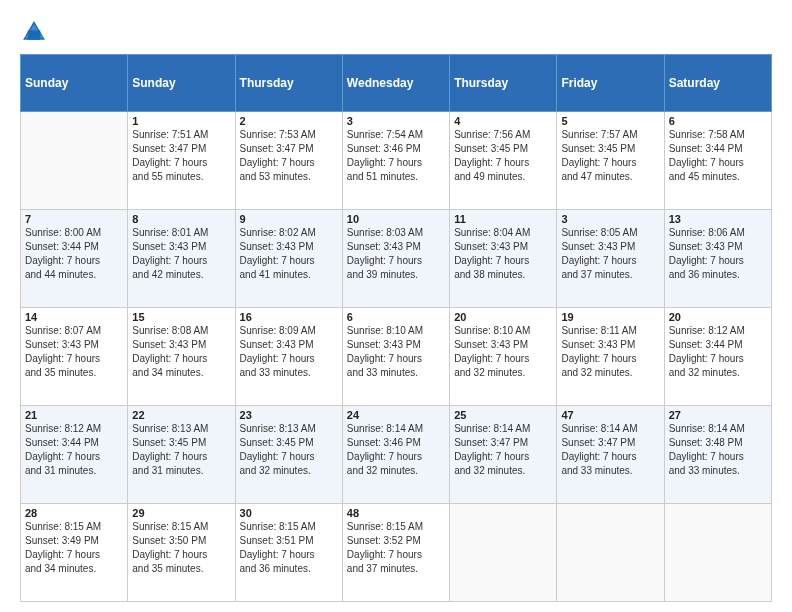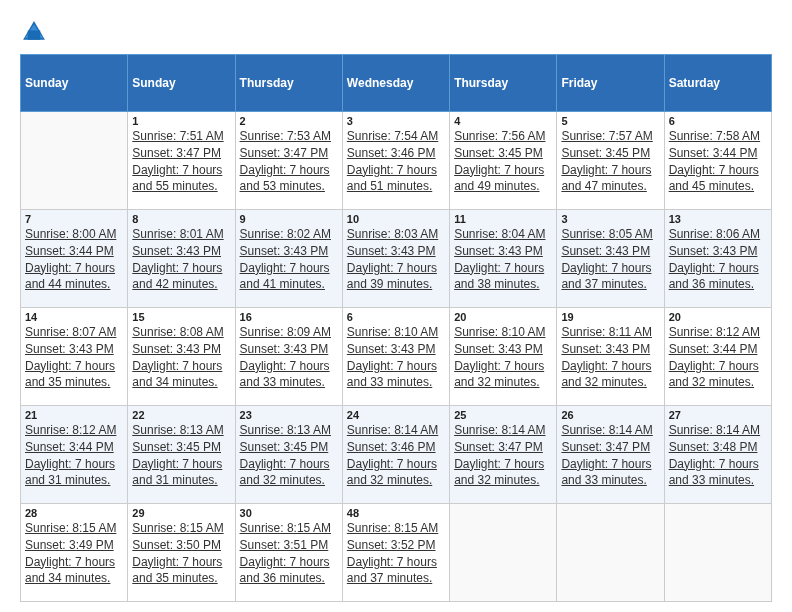--- a/index.html
+++ b/index.html
@@ -86,24 +86,23 @@
       height: 88px;
     }
     .day-num {
       font-size: 11px;
       font-weight: bold;
       color: #222;
       margin-bottom: 1px;
       display: block;
     }
     .day-info {
-      font-size: 12px;
+      font-size: 10px;
       color: #333;
       line-height: 1.4;
-      text-decoration: underline;
     }
     .empty-cell {
       background: #f9f9f9;
     }
     .row-alt td {
       background: #f0f5fb;
     }
   </style>
 </head>
 <body>
@@ -242,21 +241,21 @@
           </td>
           <td>
             <span class="day-num">24</span>
             <div class="day-info">Sunrise: 8:14 AM<br>Sunset: 3:46 PM<br>Daylight: 7 hours<br>and 32 minutes.</div>
           </td>
           <td>
             <span class="day-num">25</span>
             <div class="day-info">Sunrise: 8:14 AM<br>Sunset: 3:47 PM<br>Daylight: 7 hours<br>and 32 minutes.</div>
           </td>
           <td>
-            <span class="day-num">26</span>
+            <span class="day-num">47</span>
             <div class="day-info">Sunrise: 8:14 AM<br>Sunset: 3:47 PM<br>Daylight: 7 hours<br>and 33 minutes.</div>
           </td>
           <td>
             <span class="day-num">27</span>
             <div class="day-info">Sunrise: 8:14 AM<br>Sunset: 3:48 PM<br>Daylight: 7 hours<br>and 33 minutes.</div>
           </td>
         </tr>
         <tr>
           <td>
             <span class="day-num">28</span>

